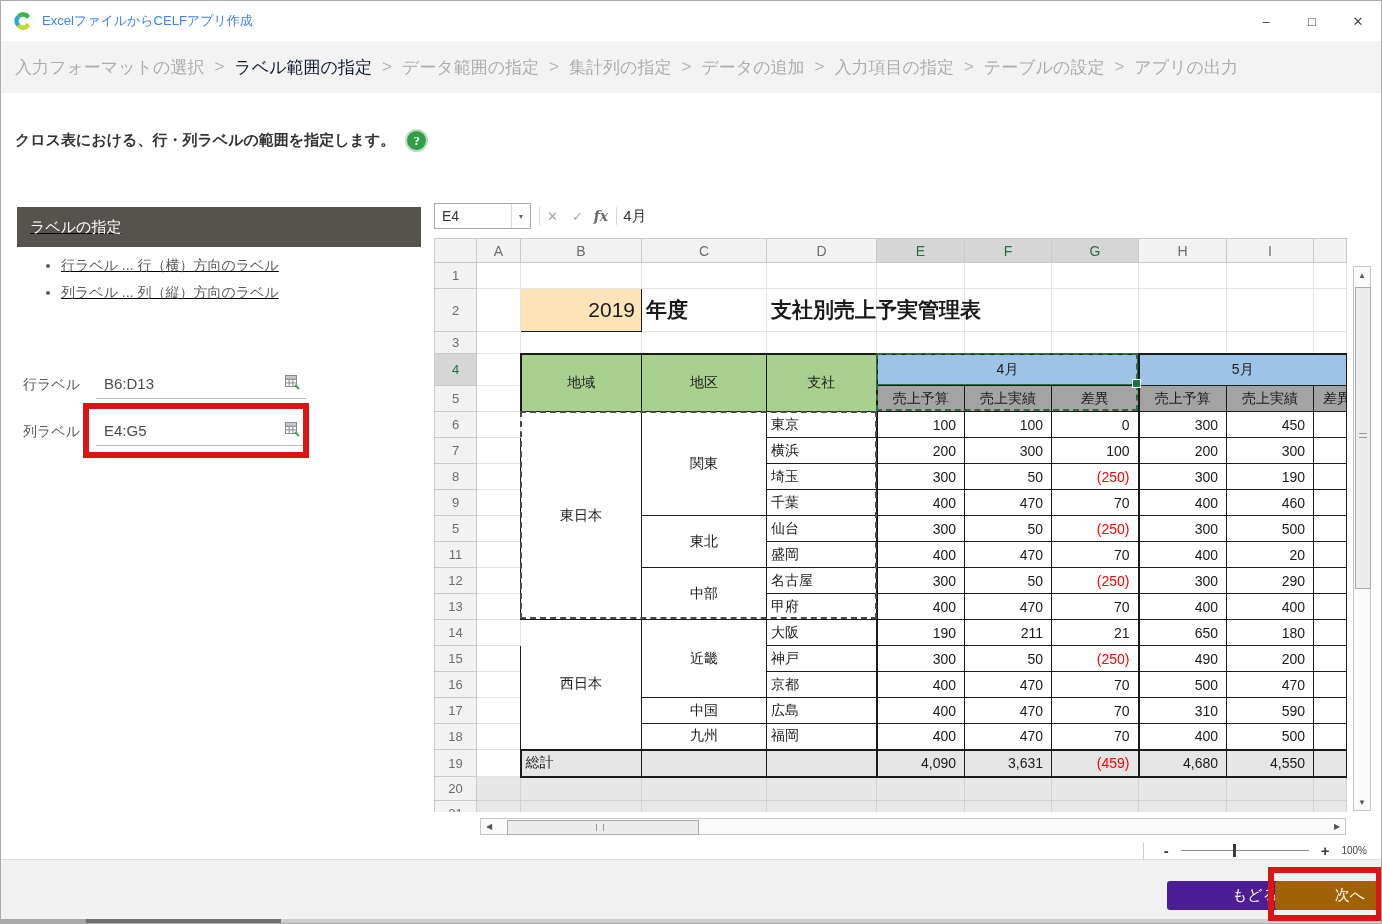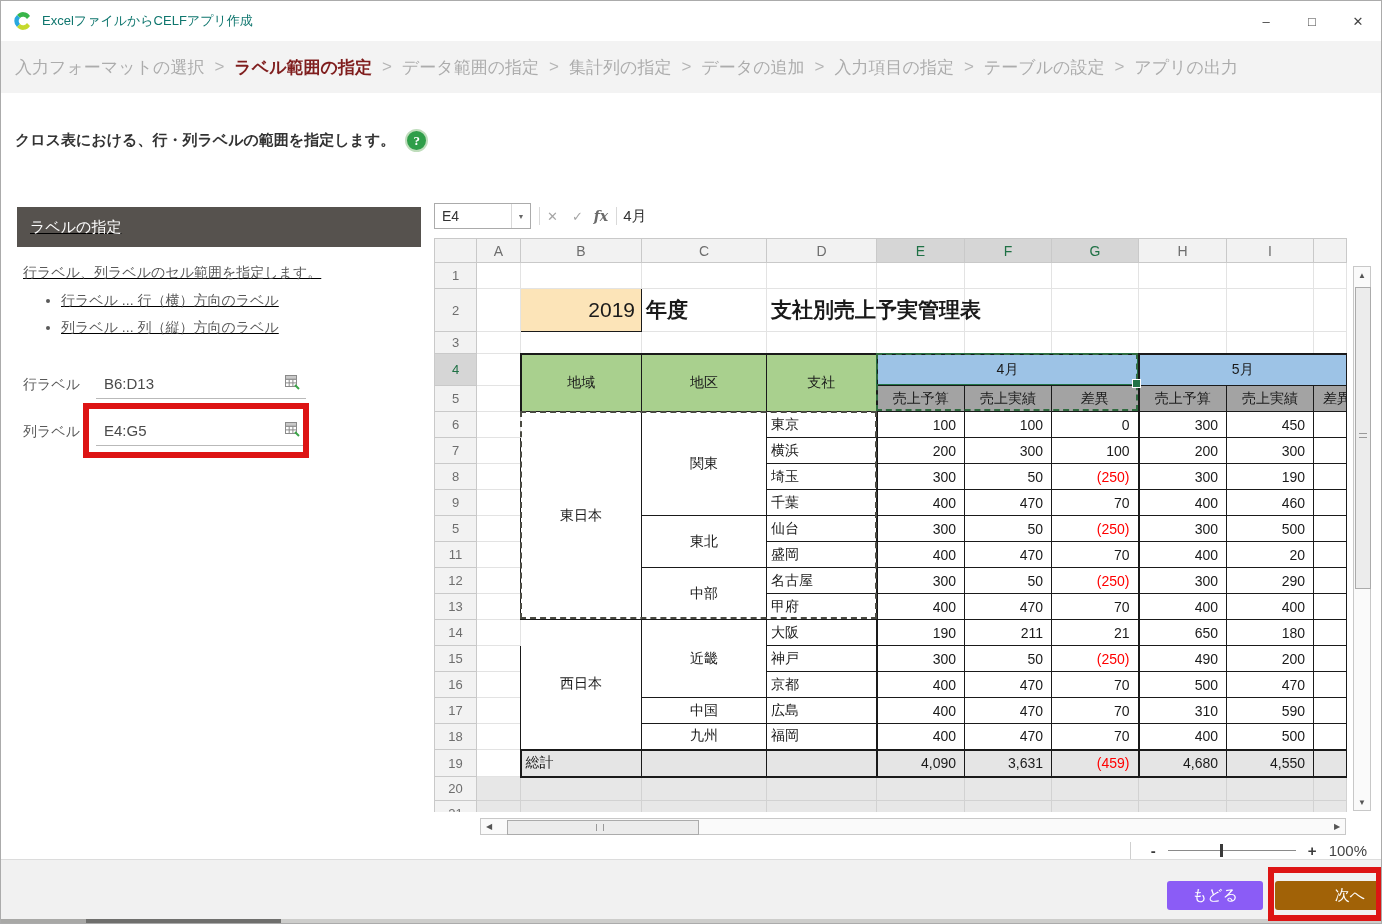--- a/index.html
+++ b/index.html
@@ -1,27 +1,27 @@
 <!DOCTYPE html>
 <html><head>
 <meta charset="utf-8">
 <style>
   html,body{margin:0;padding:0;background:#fff;font-family:"Liberation Sans","DejaVu Sans",sans-serif;}
   .window{position:relative;width:1382px;height:924px;background:#fff;border:1px solid #ABABAB;box-sizing:border-box;overflow:hidden;}
   
   .titlebar{position:absolute;left:0;top:0;width:100%;height:40px;background:#fff;display:flex;align-items:center;padding-left:12px;box-sizing:border-box;}
   .titlebar .logo{width:20px;height:20px;margin-right:9px;}
-  .titlebar .title{font-size:13px;color:#0f766e;}
+  .titlebar .title{font-size:13px;color:#3b82f6;}
   .win-controls{position:absolute;right:0;top:0;height:40px;display:flex;}
   .win-btn{width:46px;height:40px;display:flex;align-items:center;justify-content:center;color:#444;font-size:13px;}
   
   .breadcrumb{position:absolute;left:0;top:40px;width:100%;height:52px;background:#F3F3F3;display:flex;align-items:center;padding-left:14px;box-sizing:border-box;font-size:17px;color:#ACACAC;}
   .bc-item{margin-right:10px;white-space:nowrap;}
   .bc-sep{margin-right:10px;color:#B5B5B5;}
-  .bc-item.active{color:#7f1d1d;font-weight:bold;}
+  .bc-item.active{color:#0f172a;font-weight:normal;}
   
   .instruction{position:absolute;left:14px;top:128px;display:flex;align-items:center;font-size:15px;font-weight:bold;color:#333;font-family:Liberation Serif, serif;}
   .help-icon{width:19px;height:19px;border-radius:50%;background:#2F9E49;color:#fff;font-size:13px;font-weight:bold;display:flex;align-items:center;justify-content:center;margin-left:10px;border:2px solid #BFDDBC;}
   .sheet-box{position:absolute;right:14px;top:119px;border:2px solid #9CBF6B;padding:8px 13px;font-size:15px;color:#5B7282;background:#fff;}
   
   .sidebar{position:absolute;left:16px;top:206px;width:404px;text-decoration:underline;}
   .sidebar-header{height:40px;background:#56524E;color:#fff;font-size:15px;line-height:40px;padding-left:13px;}
   .sidebar-desc{margin-top:17px;margin-left:6px;font-size:14px;color:#595959;}
   .sidebar-bullets{margin:10px 0 0 28px;padding-left:16px;font-size:14px;color:#595959;}
   .sidebar-bullets li{margin-top:9px;}
@@ -84,25 +84,25 @@
   .hscroll .arr{position:absolute;top:0;height:100%;width:16px;display:flex;align-items:center;justify-content:center;font-size:8px;color:#555;}
   .hscroll .arr.left{left:0;} .hscroll .arr.right{right:0;}
   .hthumb{position:absolute;left:26px;top:1px;width:190px;height:13px;background:#ECECEC;border:1px solid #ABABAB;}
   .hthumb .grip{position:absolute;left:88px;top:3px;height:7px;width:6px;border-left:1px solid #999;border-right:1px solid #999;}
   
   .zoom-row{position:absolute;left:0;top:638px;width:938px;height:22px;display:flex;align-items:center;justify-content:flex-end;}
   .zoom-sep{width:1px;height:17px;background:#CFCFCF;margin-right:16px;}
   .zoom-minus,.zoom-plus{font-size:15px;font-weight:bold;color:#3a3a3a;padding:0 4px;}
   .zoom-track{position:relative;width:128px;height:1px;background:#8A8A8A;margin:0 8px;}
   .zoom-thumb{position:absolute;left:52px;top:-6px;width:3px;height:13px;background:#3a3a3a;}
-  .zoom-level{font-size:15px;color:#444;margin-left:8px;margin-right:4px;}
+  .zoom-level{font-size:10px;color:#444;margin-left:8px;margin-right:4px;}
   
   .footer{position:absolute;left:0;top:858px;width:100%;height:60px;background:#F1F1F1;border-top:1px solid #DCDCDC;box-sizing:border-box;}
   .btn{position:absolute;top:22px;height:29px;border-radius:3px;color:#fff;font-size:15px;display:flex;align-items:center;justify-content:center;}
-  .btn-back{left:1166px;width:96px;background:#8b5cf6;}
+  .btn-back{left:1166px;width:96px;background:#4c1d95;padding-left:40px;}
   .btn-next{left:1274px;width:102px;background:#a16207;padding-left:24px;}
   .bottom-strip{position:absolute;left:0;top:918px;width:100%;height:6px;background:linear-gradient(to right,#A8A8A6 0 85px,#6F6F6D 85px 280px,#CDCDCB 280px 100%);}
 </style>
 </head>
 <body>
 
 <div class="window">
 
   <div class="titlebar">
     <svg class="logo" viewBox="0 0 20 20">
@@ -136,21 +136,20 @@
     <span class="bc-item">アプリの出力</span>
   </div>
 
   <div class="instruction">
     <span>クロス表における、行・列ラベルの範囲を指定します。</span>
     <span class="help-icon">?</span>
   </div>
 
   <div class="sidebar">
     <div class="sidebar-header">ラベルの指定</div>
-    <div class="sidebar-desc">行ラベル、列ラベルのセル範囲を指定します。</div>
     <ul class="sidebar-bullets">
       <li>行ラベル ... 行（横）方向のラベル</li>
       <li>列ラベル ... 列（縦）方向のラベル</li>
     </ul>
   </div>
   <span class="field-label" style="left:22px;top:375px;">行ラベル</span>
   <div class="field-box" style="left:95px;top:366px;">
     <input value="B6:D13" style="">
     <svg class="picker-icon" viewBox="0 0 15 15">
       <rect x="0.5" y="0.5" width="11" height="11" fill="#fff" stroke="#8a8a8a"></rect>

